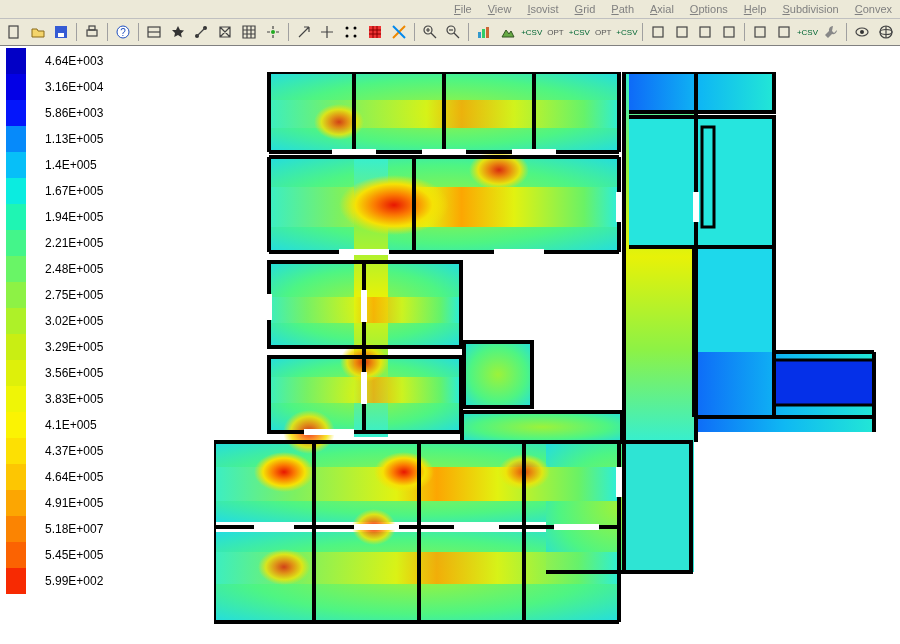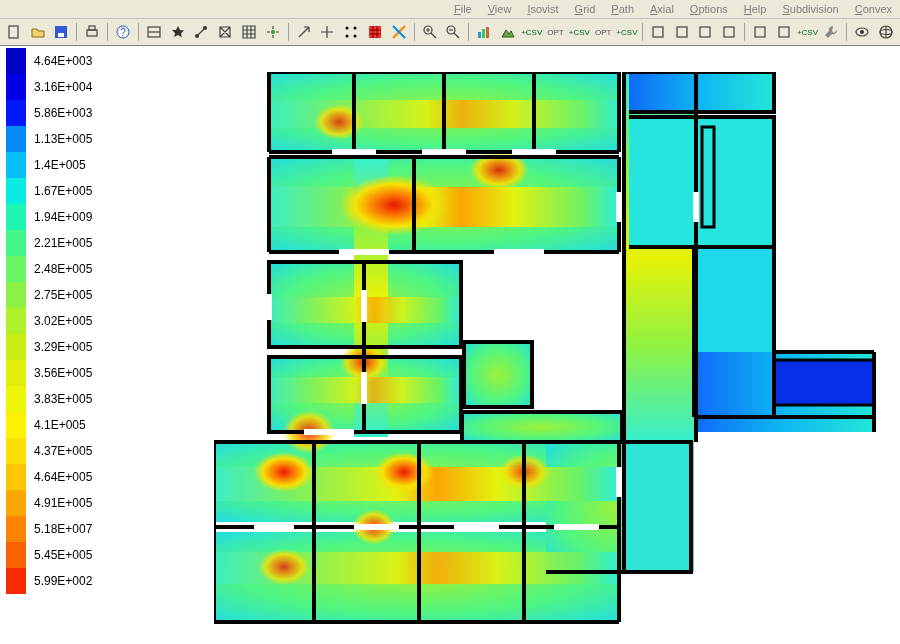--- a/index.html
+++ b/index.html
@@ -6,21 +6,21 @@
 .menubar{display:flex;align-items:center;height:18px;background:#ece9d8;border-bottom:1px solid #c0c0c0;padding-left:4px;gap:0;justify-content:flex-end;}
 .menubar span{padding:2px 8px;color:#808080;cursor:default;}
 .menubar span u{text-decoration:underline;}
 .toolbar{display:flex;align-items:center;height:24px;background:#ece9d8;border-bottom:1px solid #808080;padding:1px 2px;}
 .tb-btn{width:22px;height:20px;display:flex;align-items:center;justify-content:center;margin:0 0px;border:1px solid transparent;cursor:pointer;}
 .sep{width:1px;height:18px;background:#a0a0a0;margin:0 3px;}
 .content{position:relative;width:900px;height:602px;background:#fff;}
 .legend{position:absolute;left:6px;top:2px;width:160px;}
 .legend-row{display:flex;align-items:center;height:26px;}
 .legend-color{width:20px;height:26px;}
-.legend-label{padding-left:8px;font-size:12px;color:#000;}
+.legend-label{padding-left:8px;font-size:12px;color:#000;margin-left:11px;}
 .map{position:absolute;left:214px;top:26px;width:662px;height:560px;}
 svg{display:block;}
 .ico{fill:none;stroke:#444;stroke-width:1.2;}
 </style>
 </head>
 <body>
 
 <div class="menubar">
   <span><u>F</u>ile</span>
   <span><u>V</u>iew</span>
@@ -253,21 +253,21 @@
       <div class="legend-row">
         <div class="legend-color" style="background:#07bff8"></div>
         <div class="legend-label">1.4E+005</div>
       </div>
       <div class="legend-row">
         <div class="legend-color" style="background:#0bece0"></div>
         <div class="legend-label">1.67E+005</div>
       </div>
       <div class="legend-row">
         <div class="legend-color" style="background:#1ff5b3"></div>
-        <div class="legend-label">1.94E+009</div>
+        <div class="legend-label">1.94E+005</div>
       </div>
       <div class="legend-row">
         <div class="legend-color" style="background:#44f58a"></div>
         <div class="legend-label">2.21E+005</div>
       </div>
       <div class="legend-row">
         <div class="legend-color" style="background:#69f566"></div>
         <div class="legend-label">2.48E+005</div>
       </div>
       <div class="legend-row">

